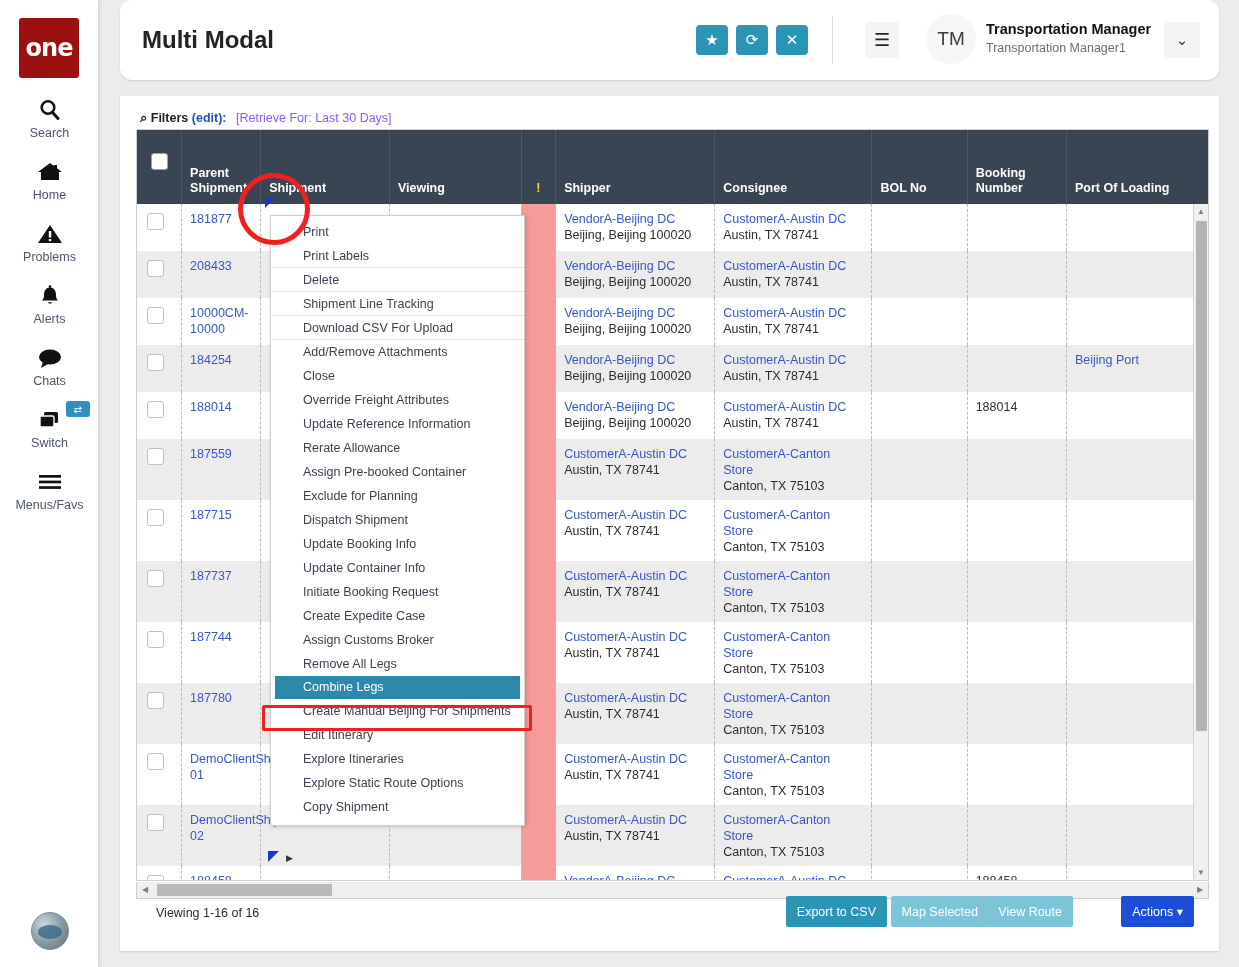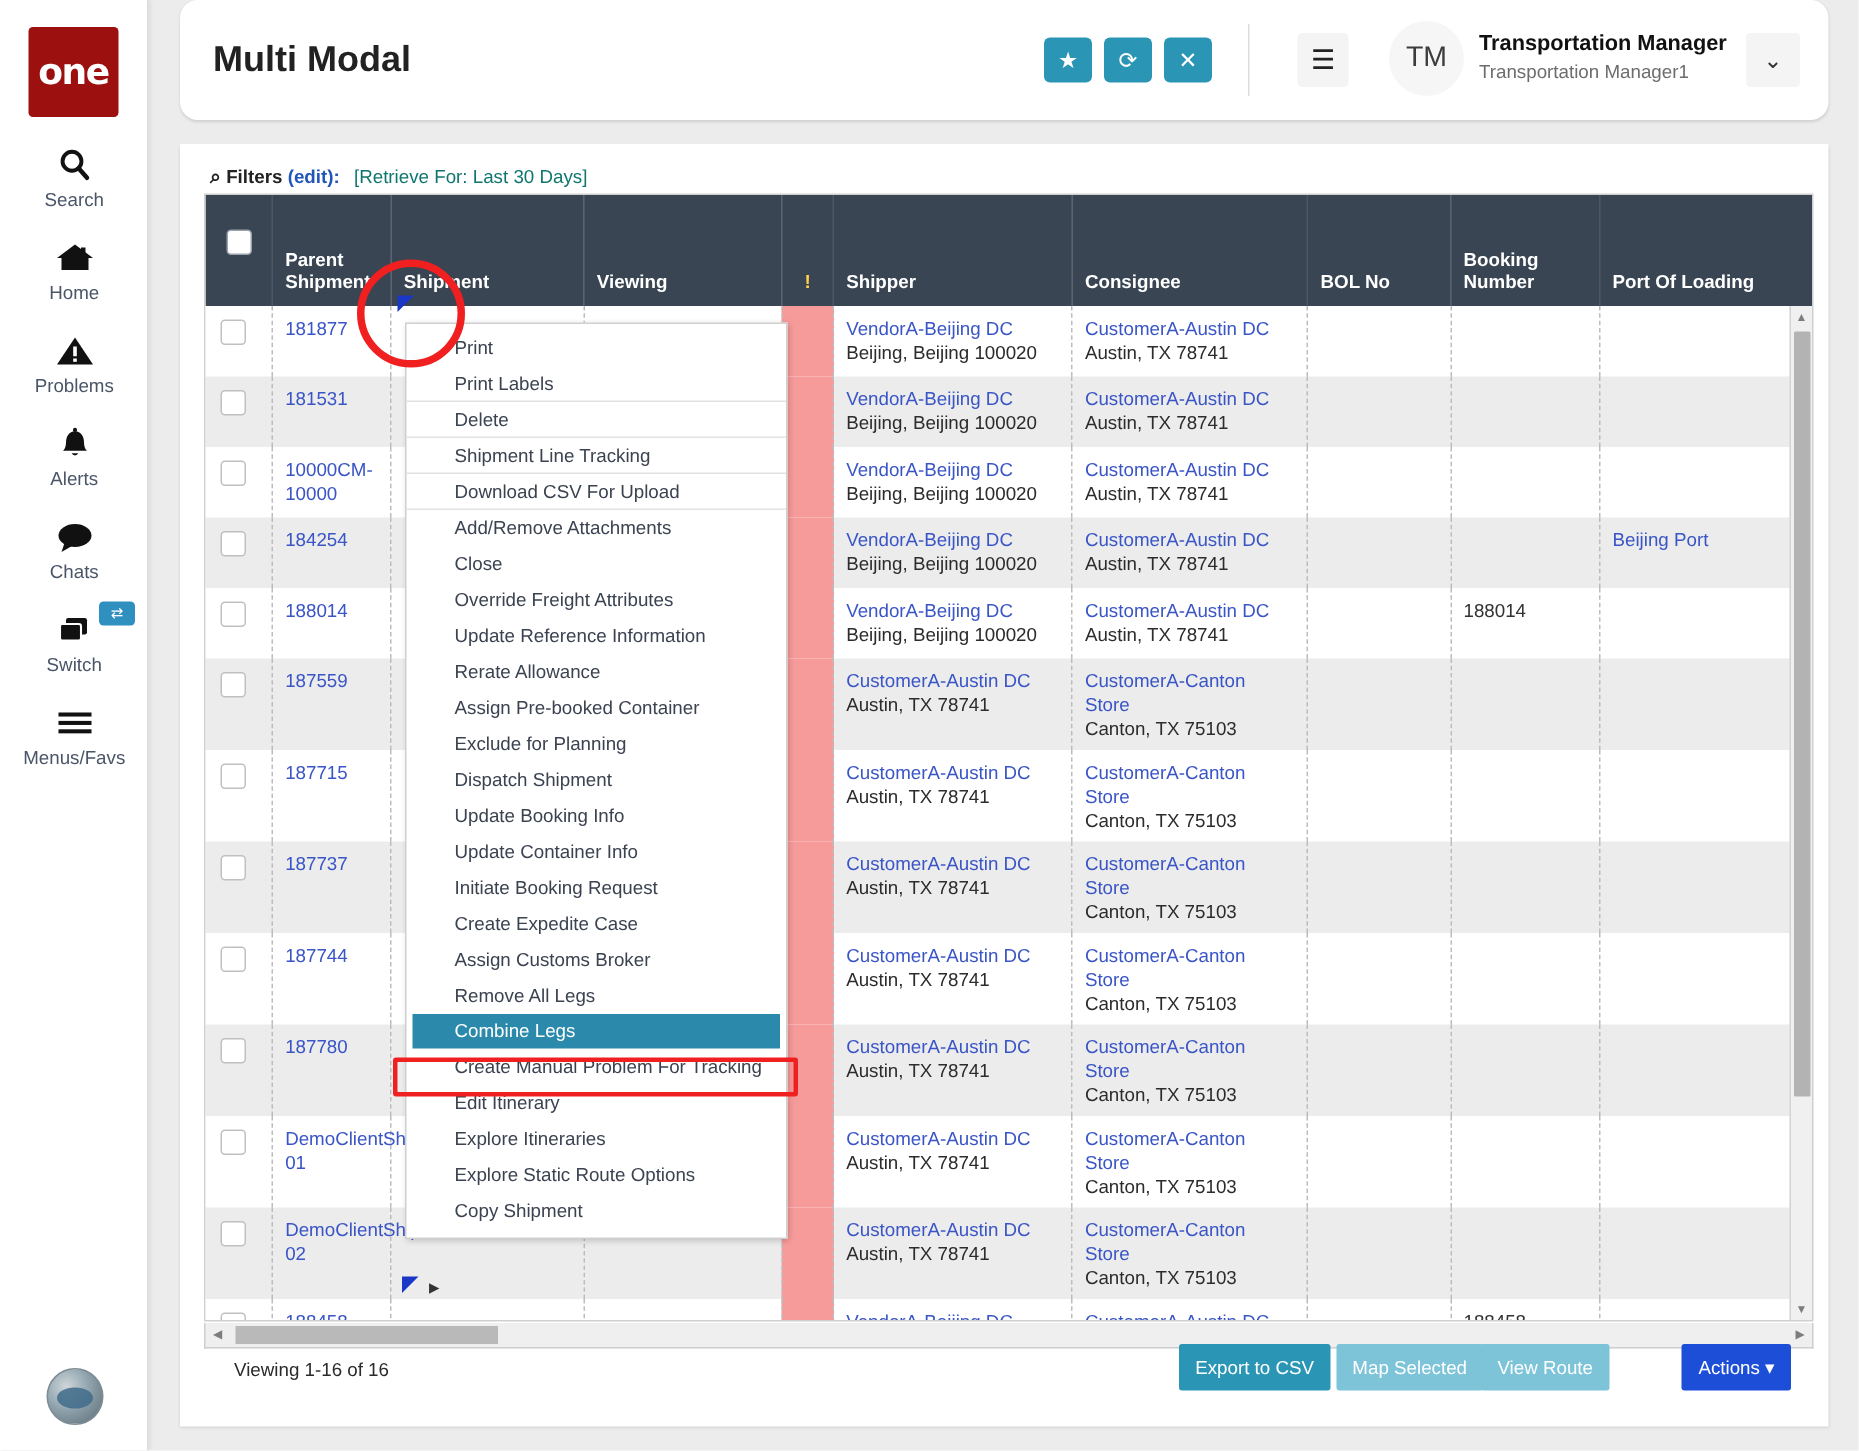--- a/index.html
+++ b/index.html
@@ -119,21 +119,21 @@
     background:#fff;
     box-shadow:0 1px 2px rgba(0,0,0,.12);
   }
   #filterbar {
     position:absolute; left:20px; top:14px;
     font-size:12.5px; color:#222; white-space:nowrap;
   }
   #filterbar .mag { font-weight:bold; font-size:13px; }
   #filterbar .flab { font-weight:bold; }
   #filterbar .edit { color:#2255bb; font-weight:bold; cursor:pointer; }
-  #filterbar .retr { color:#0f766e; margin-left:6px; }
+  #filterbar .retr { color:#8b5cf6; margin-left:6px; }
 
   
   #grid {
     position:absolute; left:16px; top:33px; width:1073px; height:752px;
     border:1px solid #cfcfcf;
     overflow:hidden;
     background:#fff;
   }
 
   table.dg { border-collapse:collapse; table-layout:fixed; width:1073px; }
@@ -420,21 +420,21 @@
             <td></td>
             <td class="bangcell"></td>
             <td><span class="lnk">VendorA-Beijing DC</span><br><span class="sub">Beijing, Beijing 100020</span></td>
             <td><span class="lnk">CustomerA-Austin DC</span><br><span class="sub">Austin, TX 78741</span></td>
             <td></td>
             <td></td>
             <td></td>
           </tr>
           <tr class="alt">
             <td class="cb"><span class="chk"></span></td>
-            <td><span class="lnk">181531</span></td>
+            <td><span class="lnk">208433</span></td>
             <td></td>
             <td></td>
             <td class="bangcell"></td>
             <td><span class="lnk">VendorA-Beijing DC</span><br><span class="sub">Beijing, Beijing 100020</span></td>
             <td><span class="lnk">CustomerA-Austin DC</span><br><span class="sub">Austin, TX 78741</span></td>
             <td></td>
             <td></td>
             <td></td>
           </tr>
           <tr class="reg">
@@ -607,21 +607,21 @@
     <div class="mi">Assign Pre-booked Container</div>
     <div class="mi">Exclude for Planning</div>
     <div class="mi">Dispatch Shipment</div>
     <div class="mi">Update Booking Info</div>
     <div class="mi">Update Container Info</div>
     <div class="mi">Initiate Booking Request</div>
     <div class="mi">Create Expedite Case</div>
     <div class="mi">Assign Customs Broker</div>
     <div class="mi">Remove All Legs</div>
     <div class="mi selected">Combine Legs</div>
-    <div class="mi">Create Manual Problem For Tracking</div>
+    <div class="mi">Create Manual Beijing For Shipments</div>
     <div class="mi">Edit Itinerary</div>
     <div class="mi">Explore Itineraries</div>
     <div class="mi">Explore Static Route Options</div>
     <div class="mi">Copy Shipment</div>
   </div>
 <div id="selbox"></div>
 
 <div id="redcircle"></div>
 <div class="bluetri" id="tri-top"></div>
 <div class="bluetri" id="tri-bot"></div>

